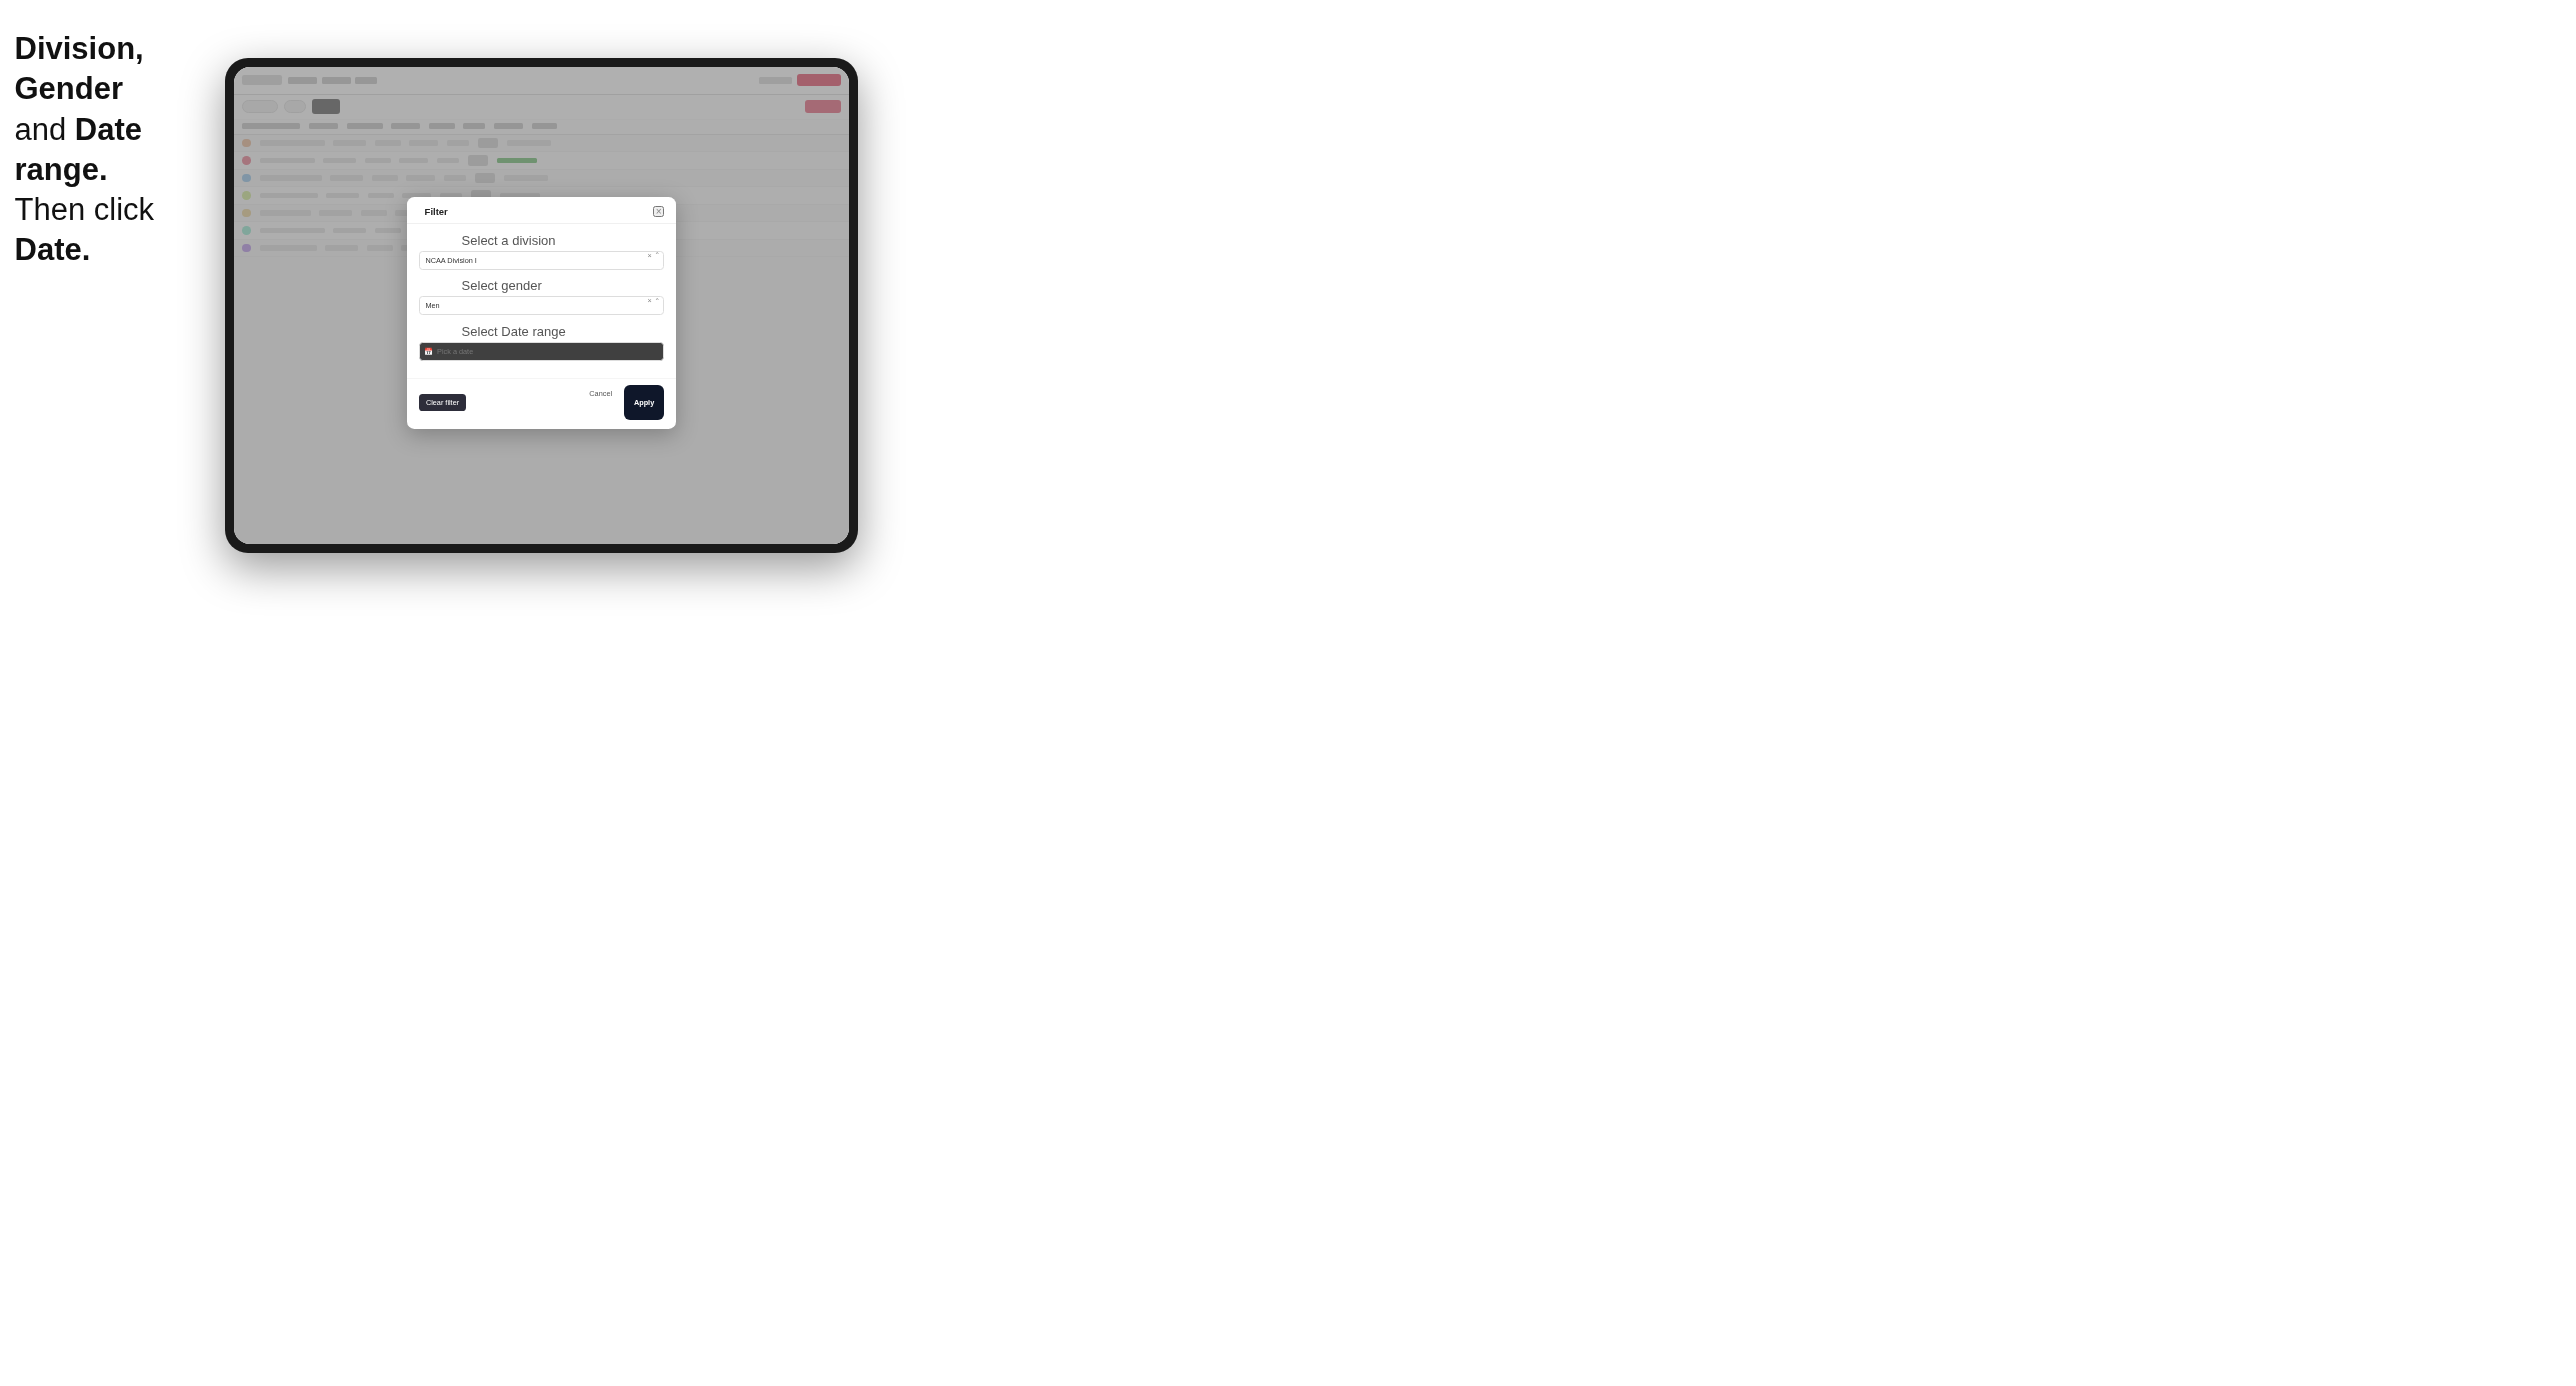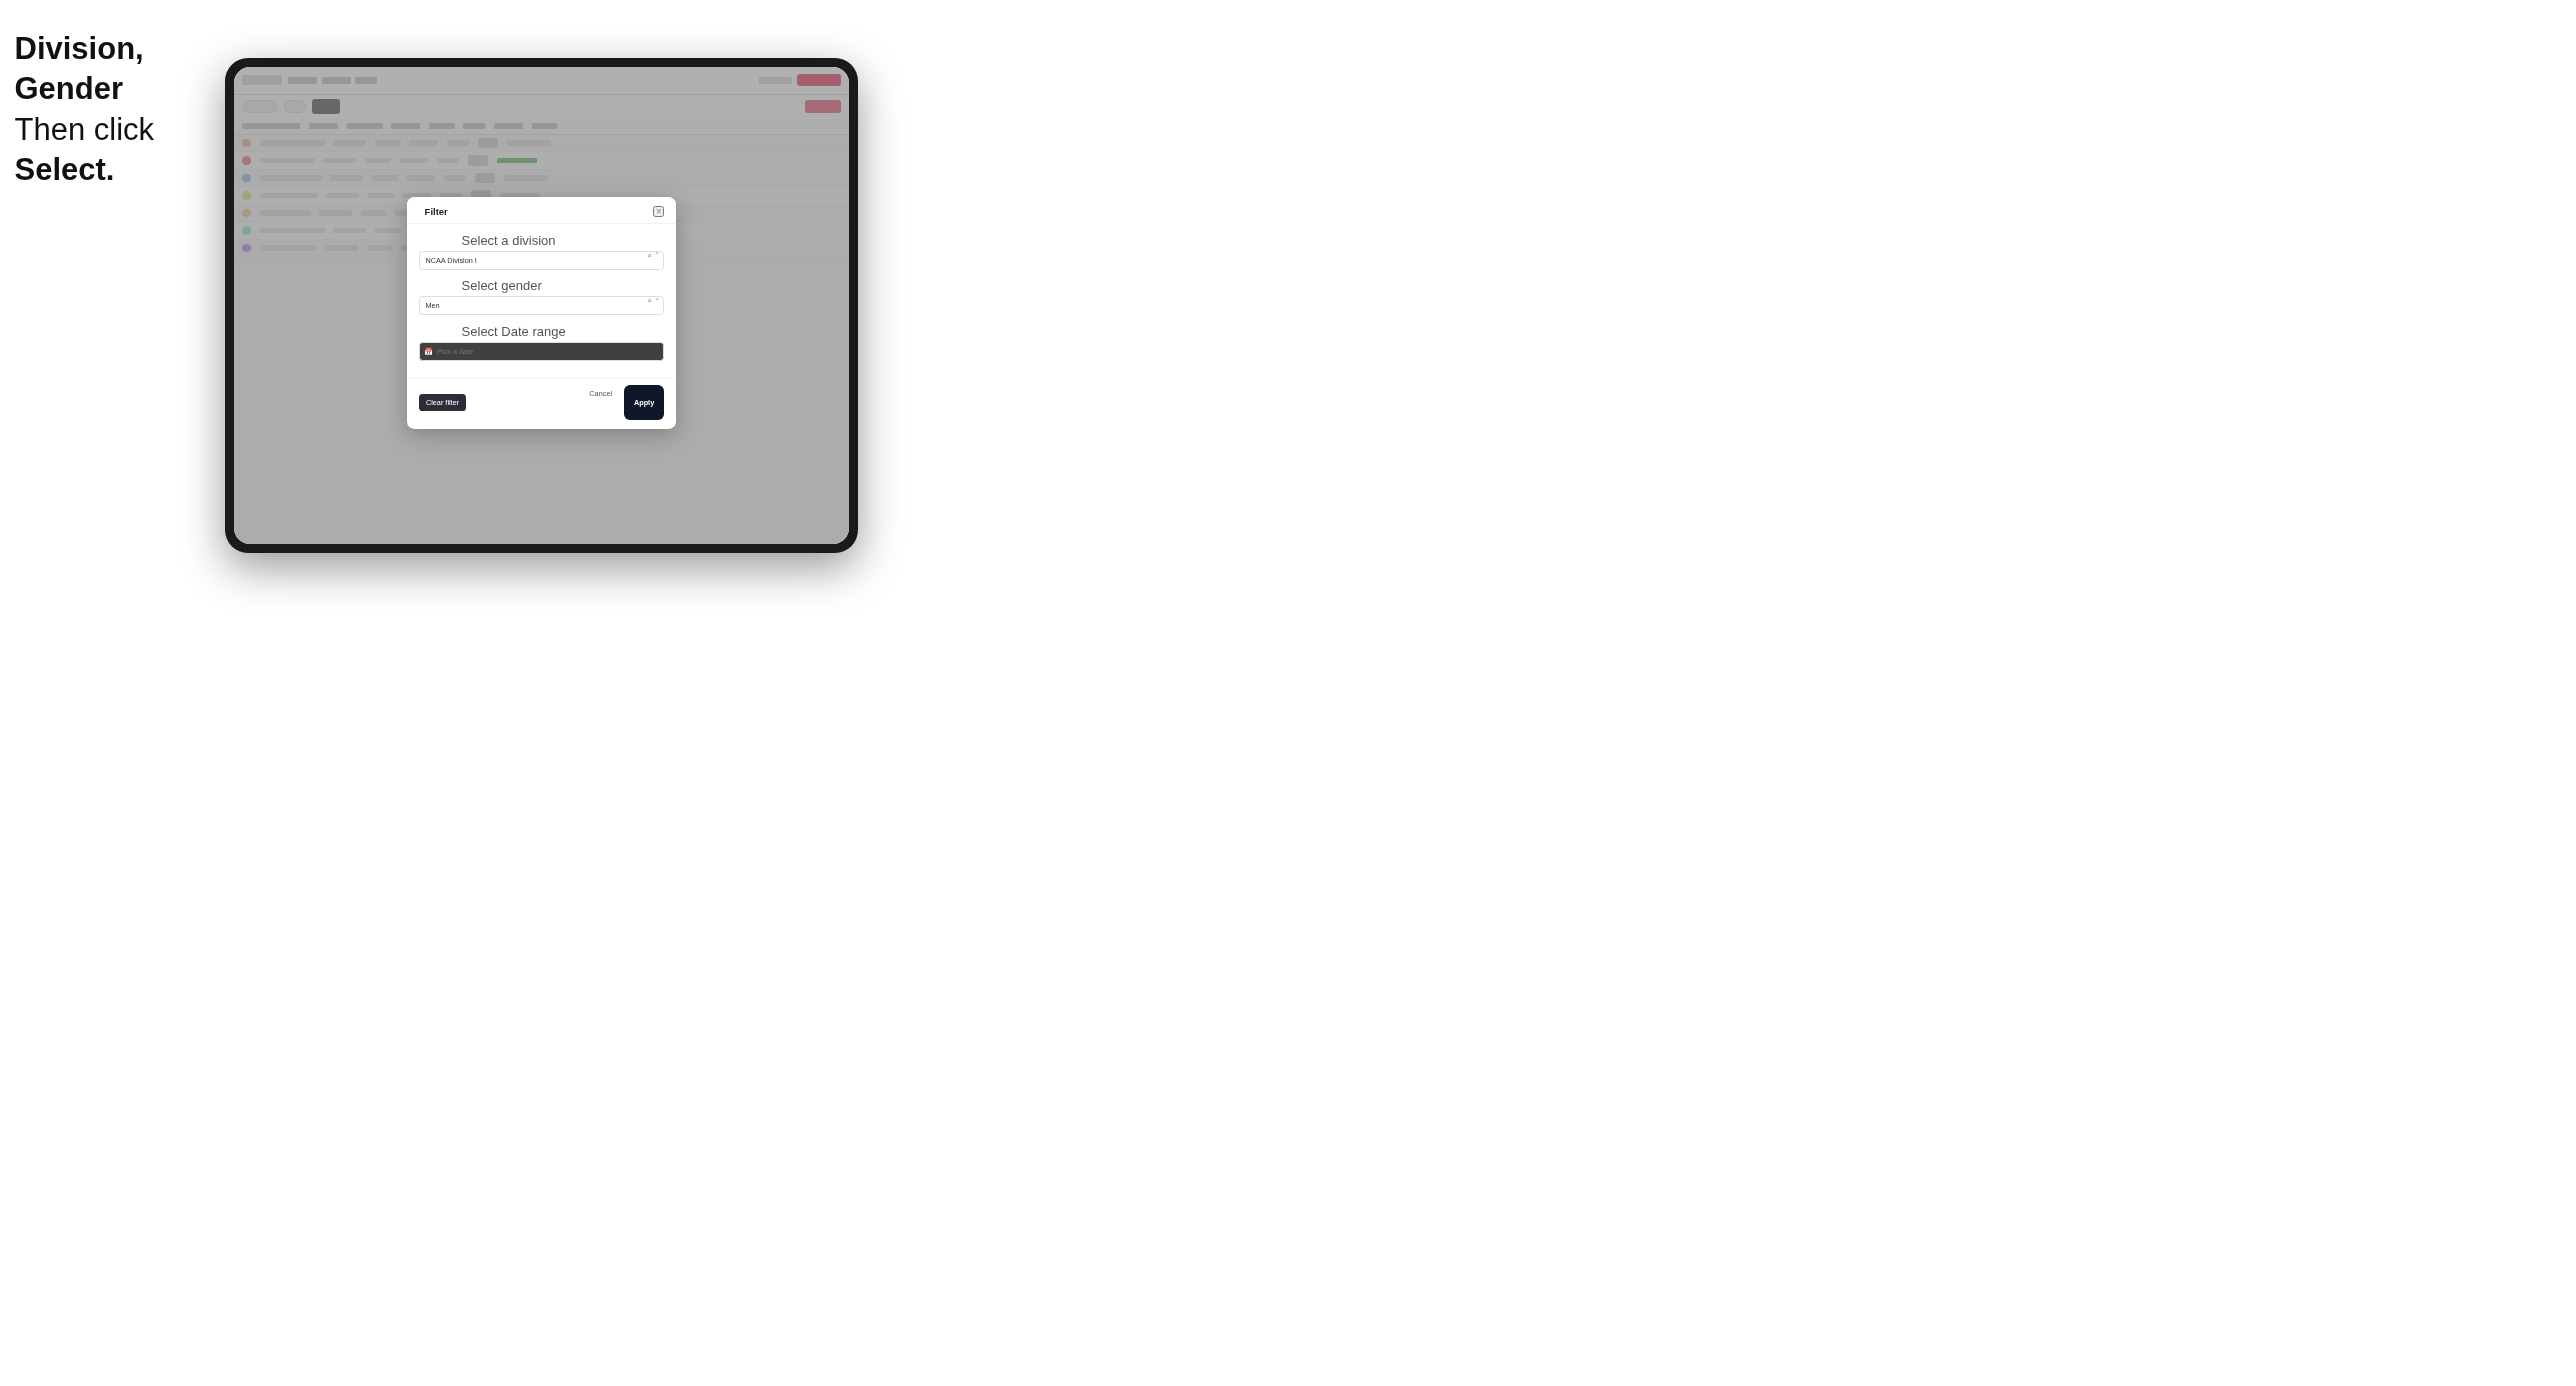--- a/index.html
+++ b/index.html
@@ -365,21 +365,24 @@
       font-weight: 600;
       cursor: pointer;
     }
   </style>
 </head>
 <body>
 
 <div class="instruction-text">
   <p><span class="bold">Division, Gender</span></p>
   <p>
-    <span>Then click </span><span class="bold">Select.</span>
+    <span>and </span><span class="bold">Date range.</span>
+  </p>
+  <p>
+    <span>Then click </span><span class="bold">Date.</span>
   </p>
 </div>
 
 <svg class="arrow-svg" viewBox="0 0 620 460">
   <defs>
     <marker id="arrowhead" markerWidth="10" markerHeight="7" refX="10" refY="3.5" orient="auto">
       <polygon points="0 0, 10 3.5, 0 7" fill="#e8345a"></polygon>
     </marker>
   </defs>
   <path d="M 250 80 Q 420 120 540 310" stroke="#e8345a" stroke-width="5" fill="none" marker-end="url(#arrowhead)"></path>

